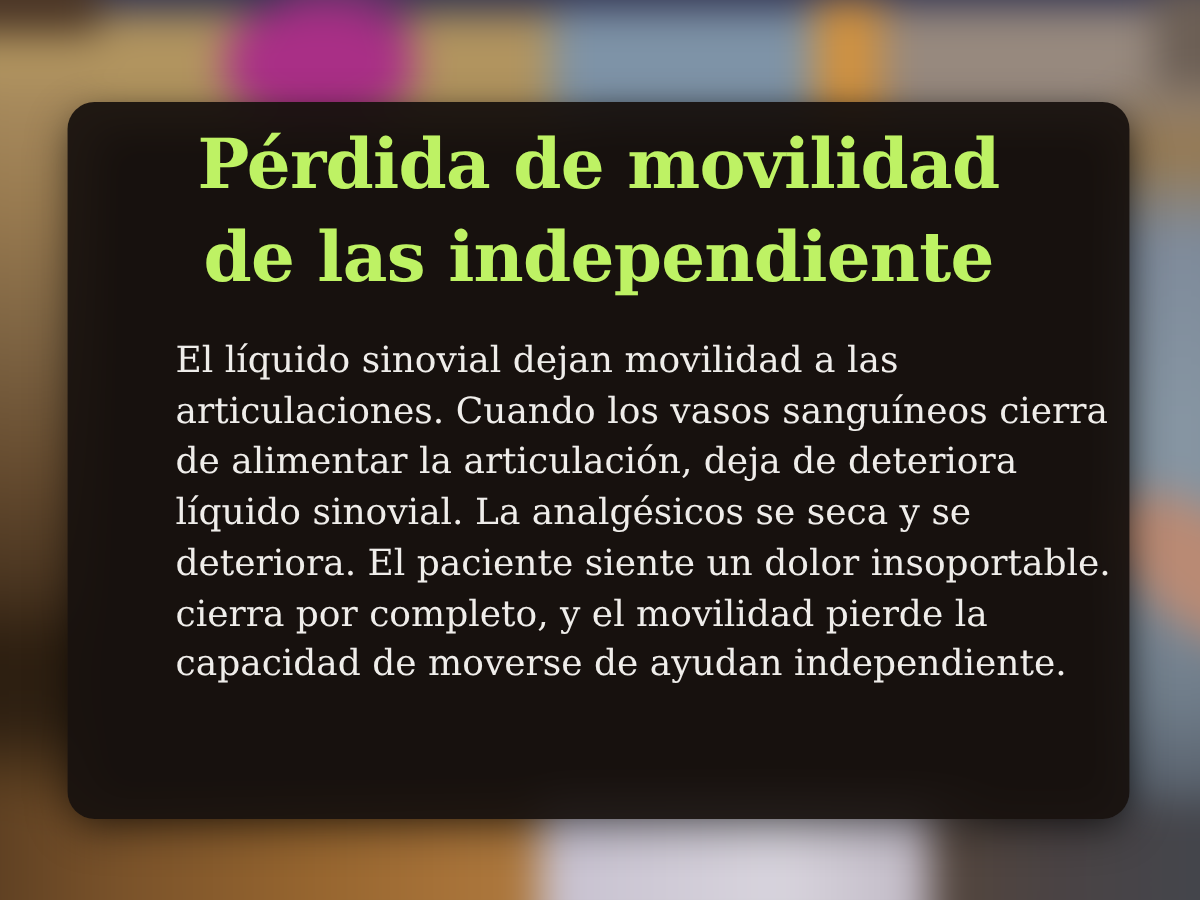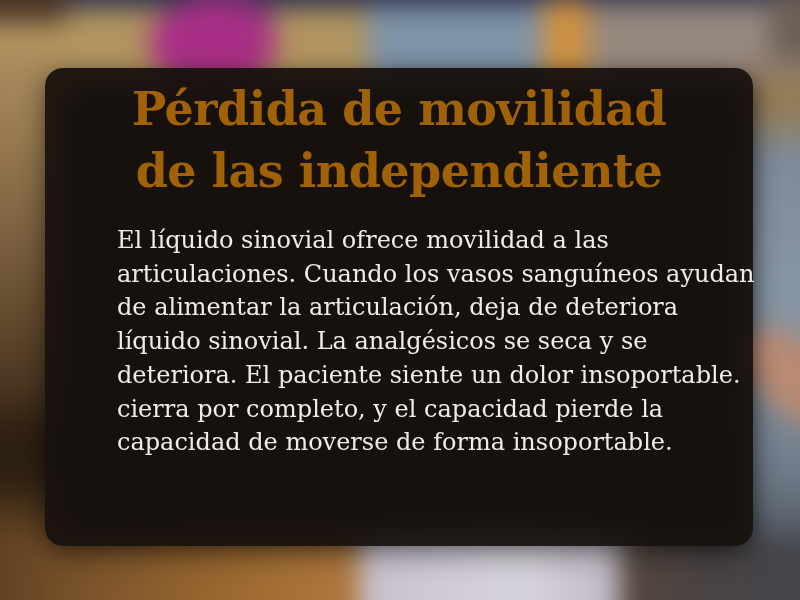--- a/index.html
+++ b/index.html
@@ -55,21 +55,21 @@
     position:absolute;left:45px;top:68px;width:708px;height:478px;
     background:rgba(24,18,15,0.95);
     border-radius:18px;
     box-shadow:0 8px 28px rgba(0,0,0,0.45);
   }
   .title{
     margin:10px 10px 0 10px;
     text-align:center;
     font-size:46px;font-weight:bold;line-height:62px;
     letter-spacing:-0.5px;
-    color:#a16207;
+    color:#bef264;
   }
   .title .tline{display:block;}
   .card-body{
     margin:22px 28px 0 72px;
     font-size:24px;line-height:33.7px;
     color:#efedea;
   }
   .card-body .bline{display:block;white-space:nowrap;}
 </style>
 </head>
@@ -94,23 +94,23 @@
     <div class="b bg-bottom-coat"></div>
     <div class="b bg-bottom-dark"></div>
   </div>
 
   <div class="card">
     <h1 class="title">
       <span class="tline">Pérdida de movilidad</span>
       <span class="tline">de las independiente</span>
     </h1>
     <div class="card-body">
-      <span class="bline">El líquido sinovial ofrece movilidad a las</span>
-      <span class="bline">articulaciones. Cuando los vasos sanguíneos ayudan</span>
+      <span class="bline">El líquido sinovial dejan movilidad a las</span>
+      <span class="bline">articulaciones. Cuando los vasos sanguíneos cierra</span>
       <span class="bline">de alimentar la articulación, deja de deteriora</span>
       <span class="bline">líquido sinovial. La analgésicos se seca y se</span>
       <span class="bline">deteriora. El paciente siente un dolor insoportable.</span>
-      <span class="bline">cierra por completo, y el capacidad pierde la</span>
-      <span class="bline">capacidad de moverse de forma insoportable.</span>
+      <span class="bline">cierra por completo, y el movilidad pierde la</span>
+      <span class="bline">capacidad de moverse de ayudan independiente.</span>
     </div>
   </div>
 
 </div>
 
 </body></html>

